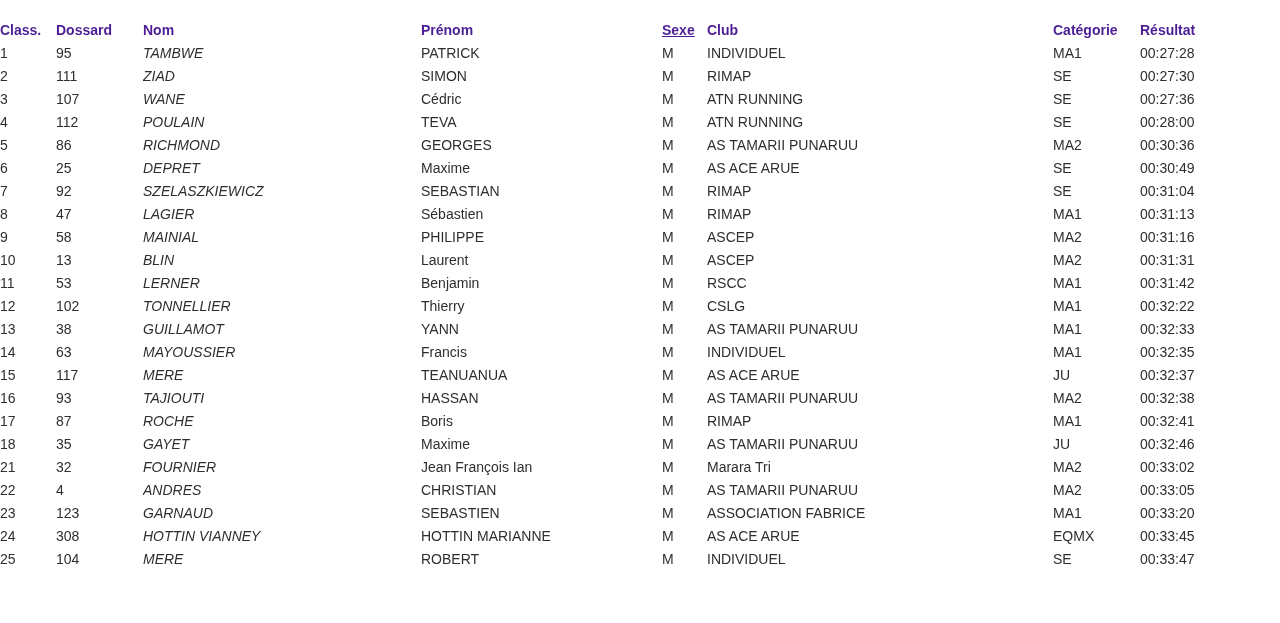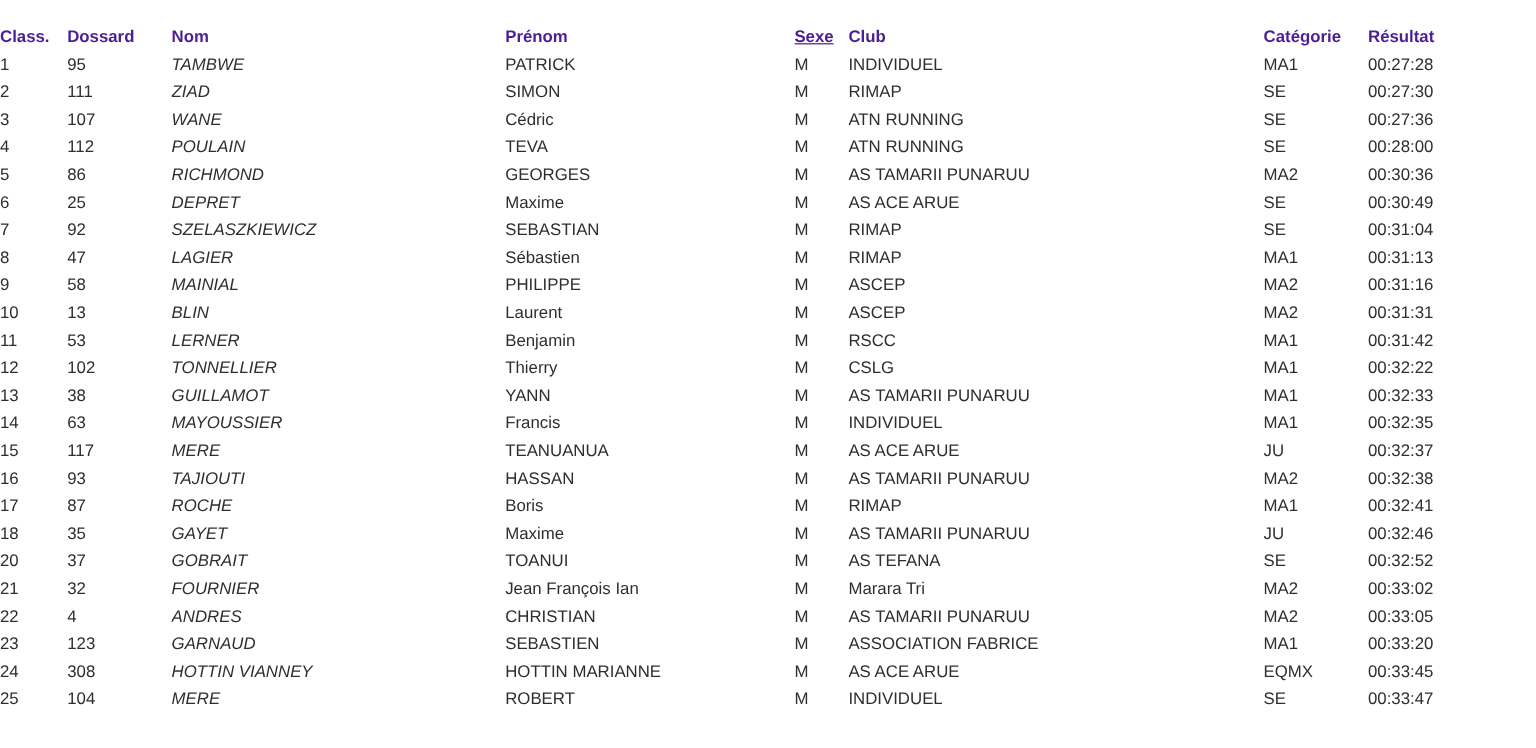--- a/index.html
+++ b/index.html
@@ -255,30 +255,20 @@
         <td class="col-rank">18</td>
         <td class="col-bib">35</td>
         <td class="col-last">GAYET</td>
         <td class="col-first">Maxime</td>
         <td class="col-sex">M</td>
         <td class="col-club">AS TAMARII PUNARUU</td>
         <td class="col-cat">JU</td>
         <td class="col-res">00:32:46</td>
       </tr>
       <tr>
-        <td class="col-rank">20</td>
-        <td class="col-bib">37</td>
-        <td class="col-last">GOBRAIT</td>
-        <td class="col-first">TOANUI</td>
-        <td class="col-sex">M</td>
-        <td class="col-club">AS TEFANA</td>
-        <td class="col-cat">SE</td>
-        <td class="col-res">00:32:52</td>
-      </tr>
-      <tr>
         <td class="col-rank">21</td>
         <td class="col-bib">32</td>
         <td class="col-last">FOURNIER</td>
         <td class="col-first">Jean François Ian</td>
         <td class="col-sex">M</td>
         <td class="col-club">Marara Tri</td>
         <td class="col-cat">MA2</td>
         <td class="col-res">00:33:02</td>
       </tr>
       <tr>

